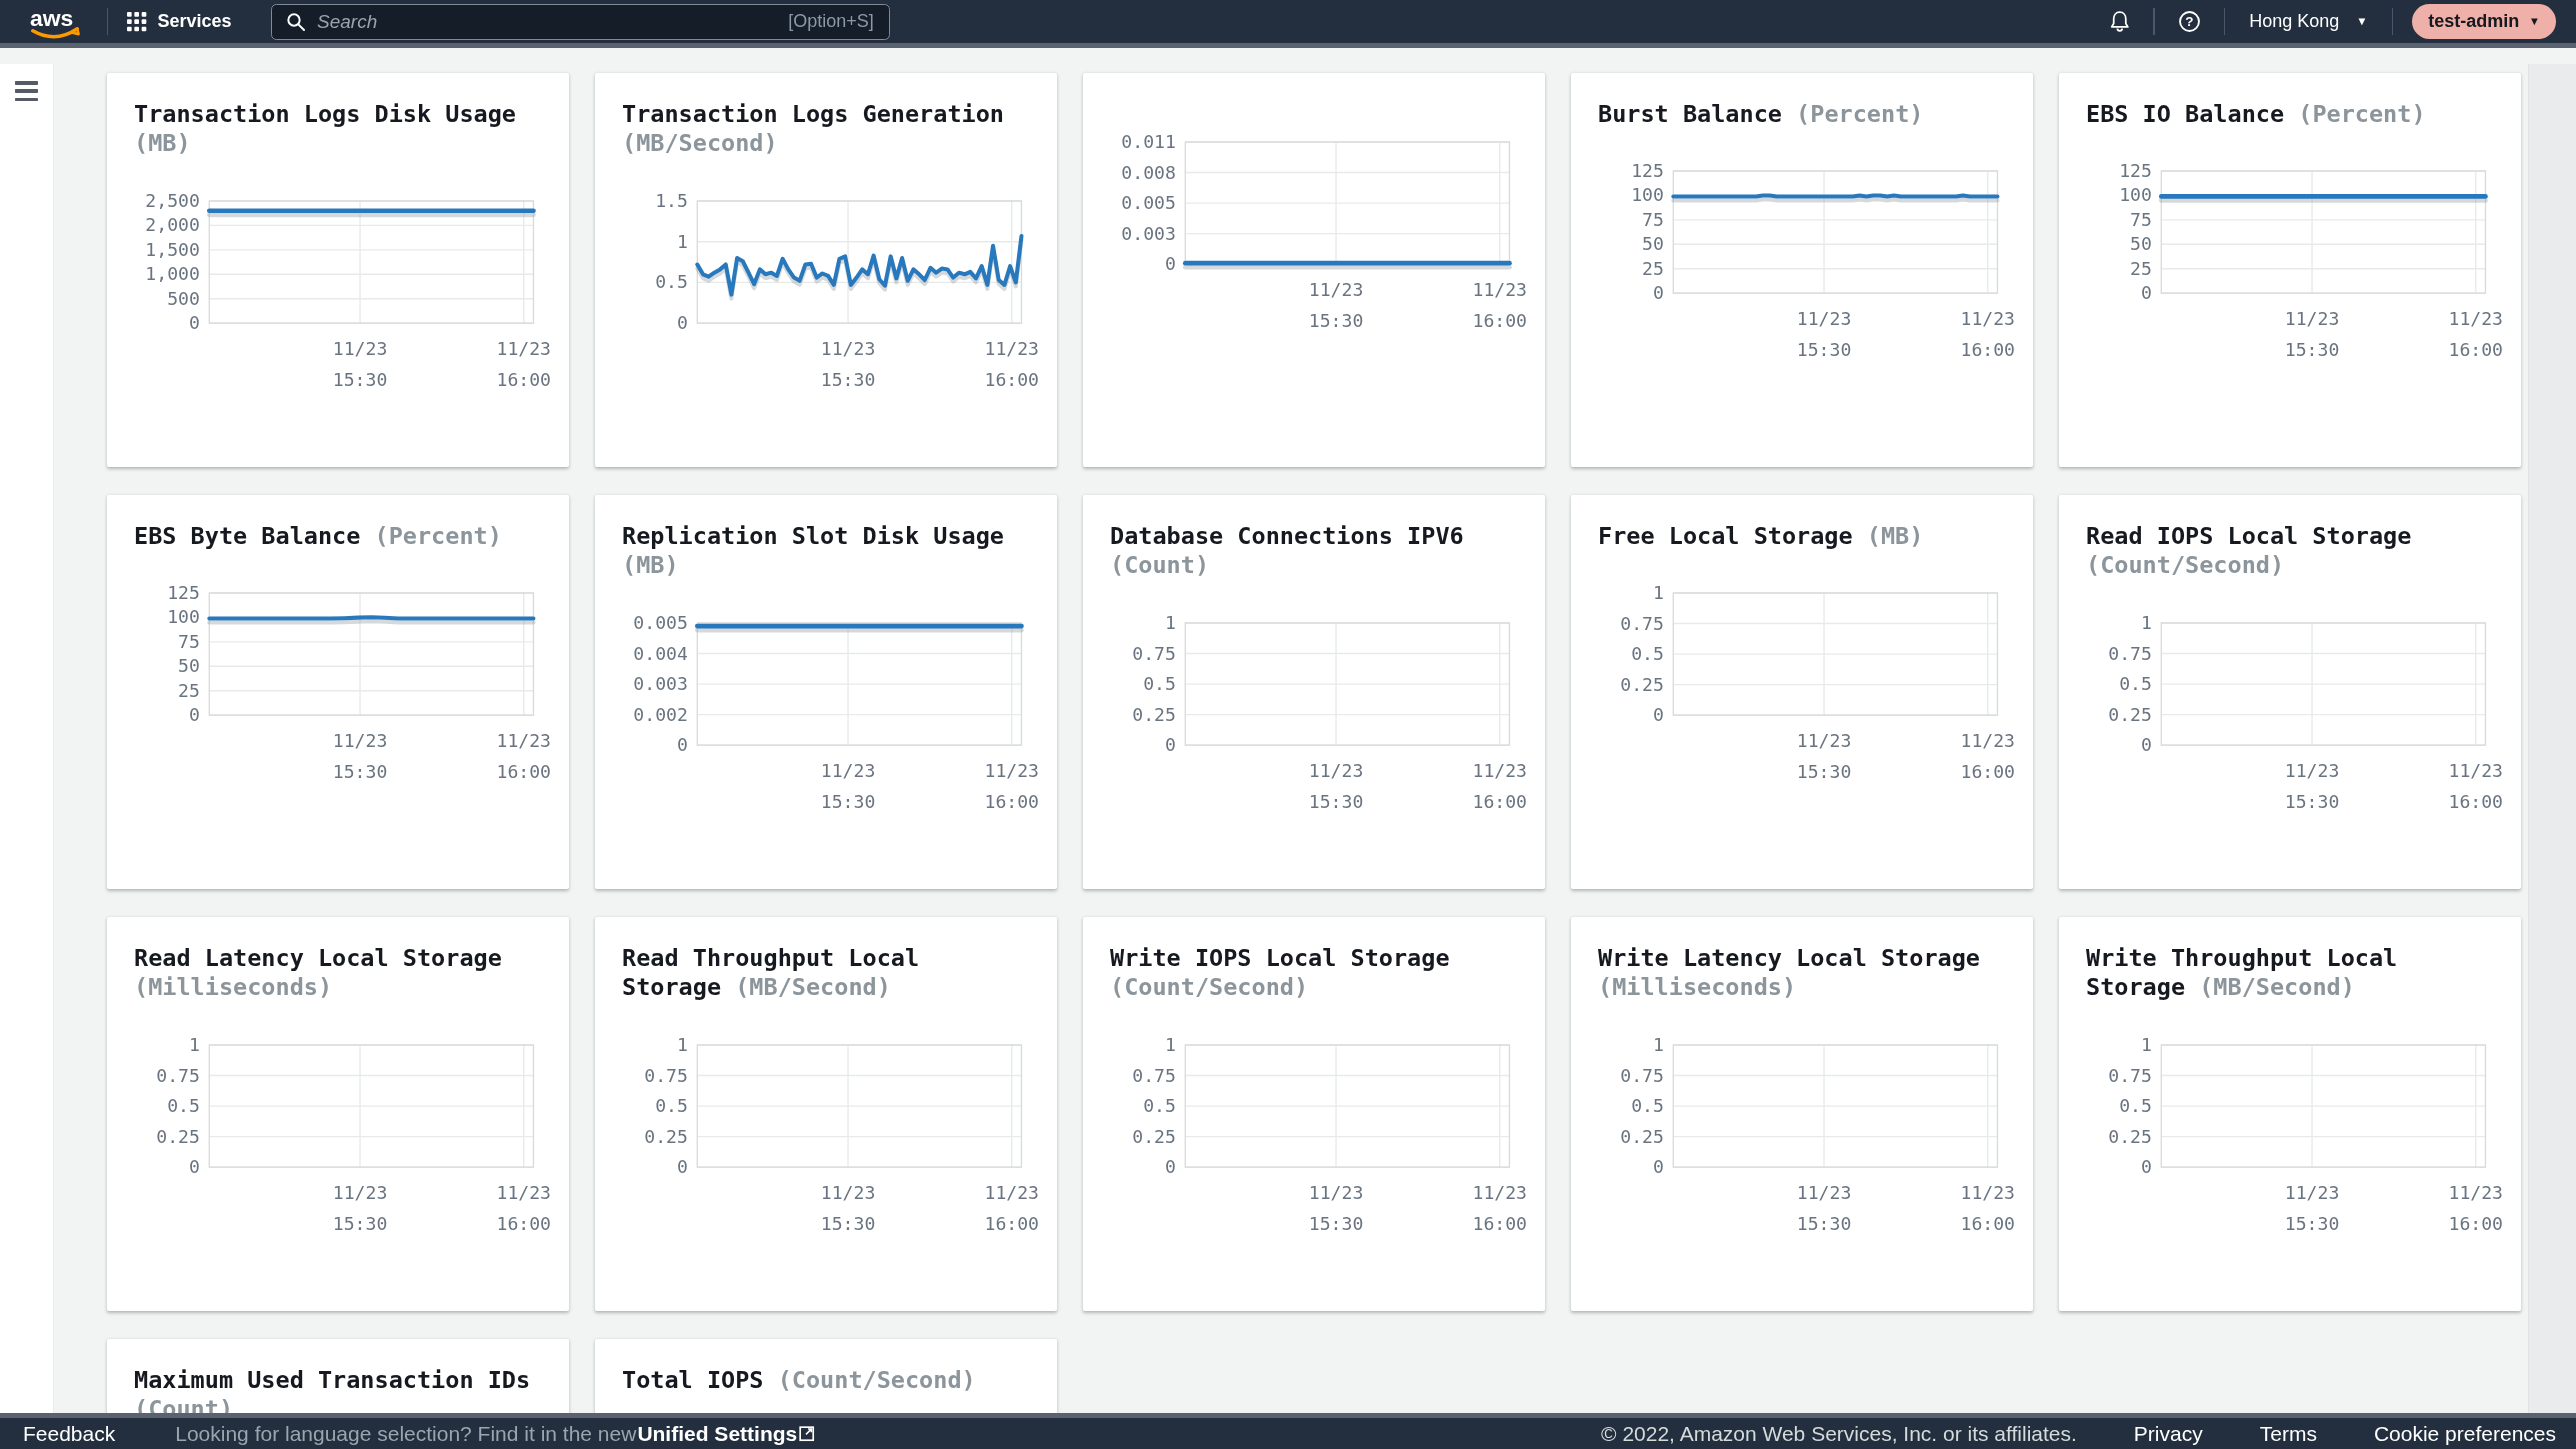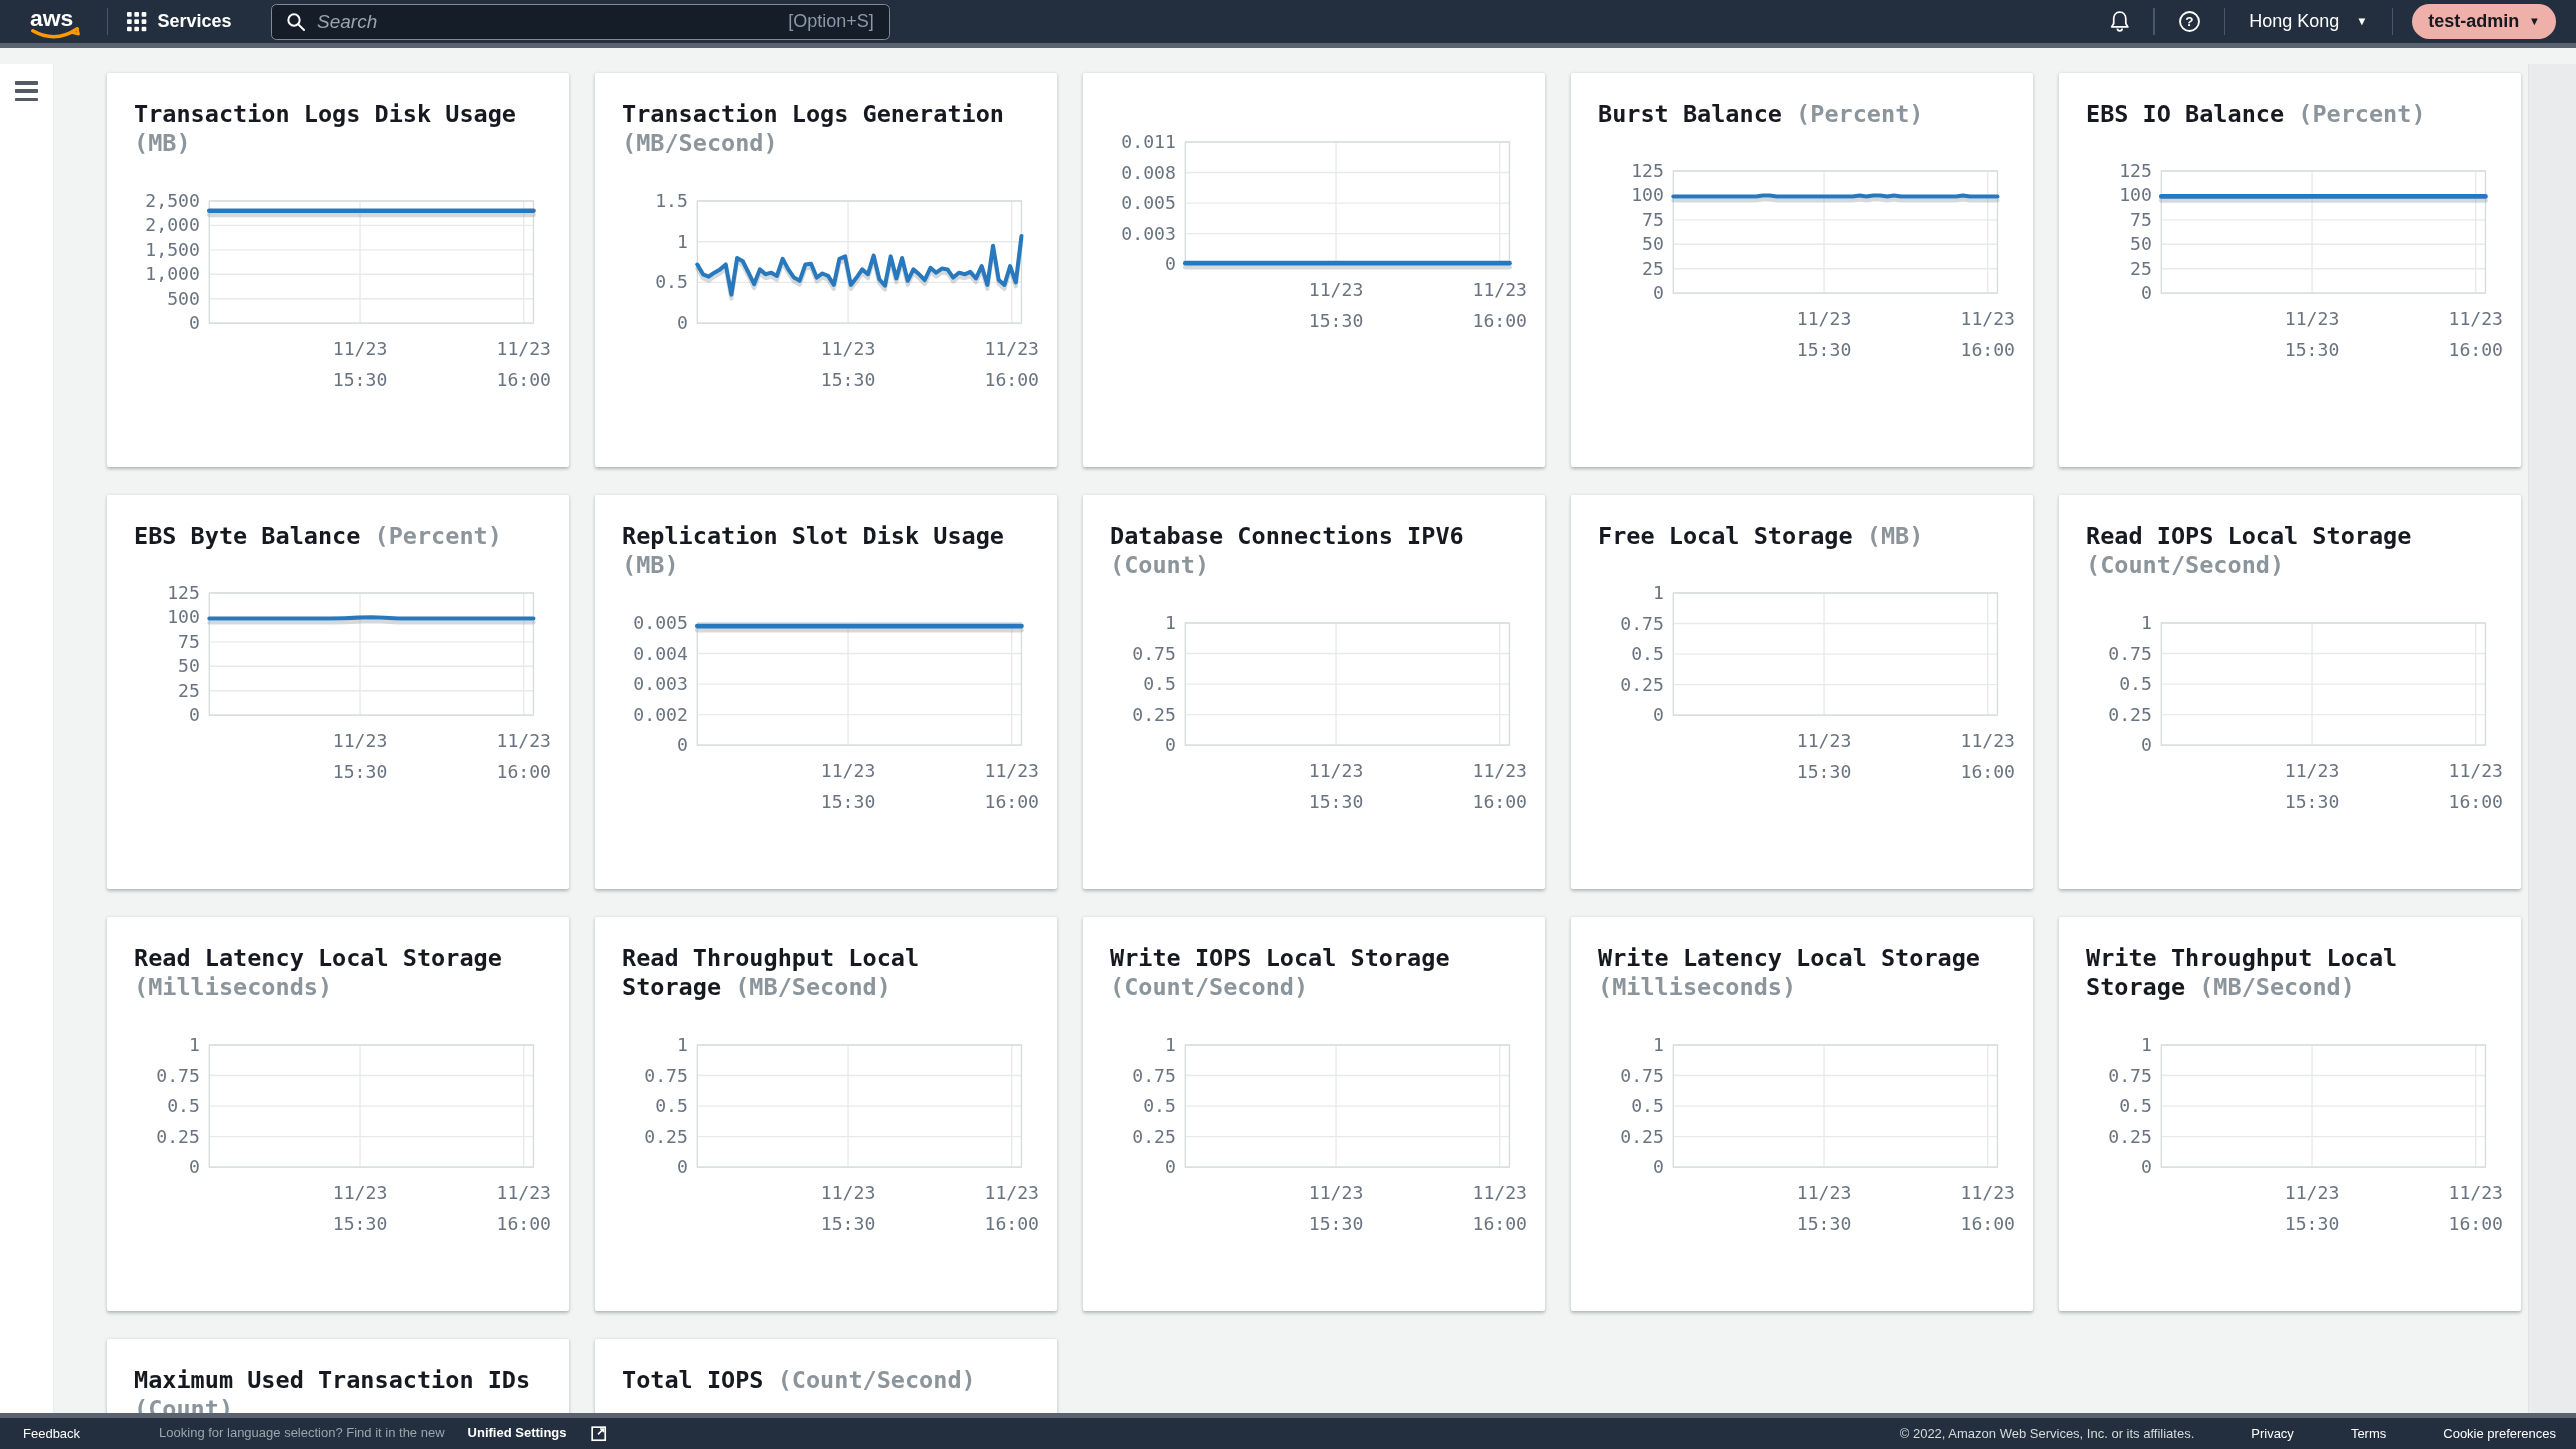--- a/index.html
+++ b/index.html
@@ -44,24 +44,24 @@
   .card { width:462px; height:394px; background:#fff; border-radius:2px;
           box-shadow:0 1.3px 3.4px rgba(0,28,36,.28); padding:27px; overflow:hidden; }
   .card-title { font-family:"DejaVu Sans Mono", monospace; font-size:23.5px;
                 font-weight:700; line-height:29.5px; color:#16191f; }
   .card-title .unit { color:#8b959b; }
   .chart-svg { display:block; margin-top:42px; overflow:visible; }
 
   
   .footer { position:absolute; left:0; right:0; bottom:0; height:36px;
             background:#232f3e; border-top:5.4px solid #5a6270;
-            display:flex; align-items:center; color:#fff; font-size:13px;
+            display:flex; align-items:center; color:#fff; font-size:21px;
             padding:0 20px 0 23px; z-index:20; }
   .feedback { color:#fff; cursor:pointer; }
-  .lang-group { margin-left:79px; color:#9aa5ad; display:flex; gap:23px; }
+  .lang-group { margin-left:60px; color:#9aa5ad; display:flex; align-items:center; gap:1px; }
   .lang-group b { color:#fff; font-weight:700; }
   .footer-right { margin-left:auto; display:flex; align-items:flex-start; gap:57px; }
   .copyright { color:#d5dbdb; }
   .footer-link { color:#fff; cursor:pointer; }
 </style>
 </head>
 <body>
 
 <div class="header">
   <svg class="aws-logo" viewBox="0 0 92 56">

